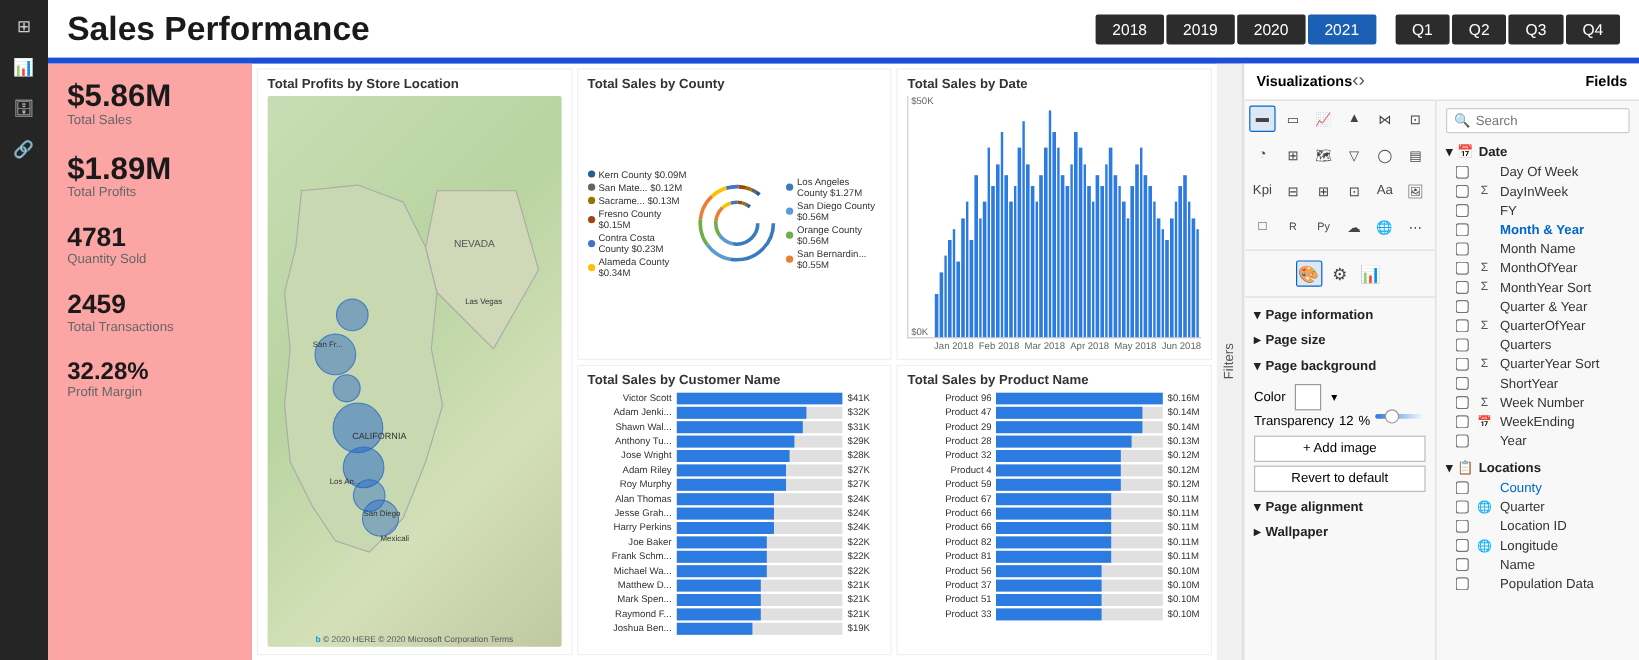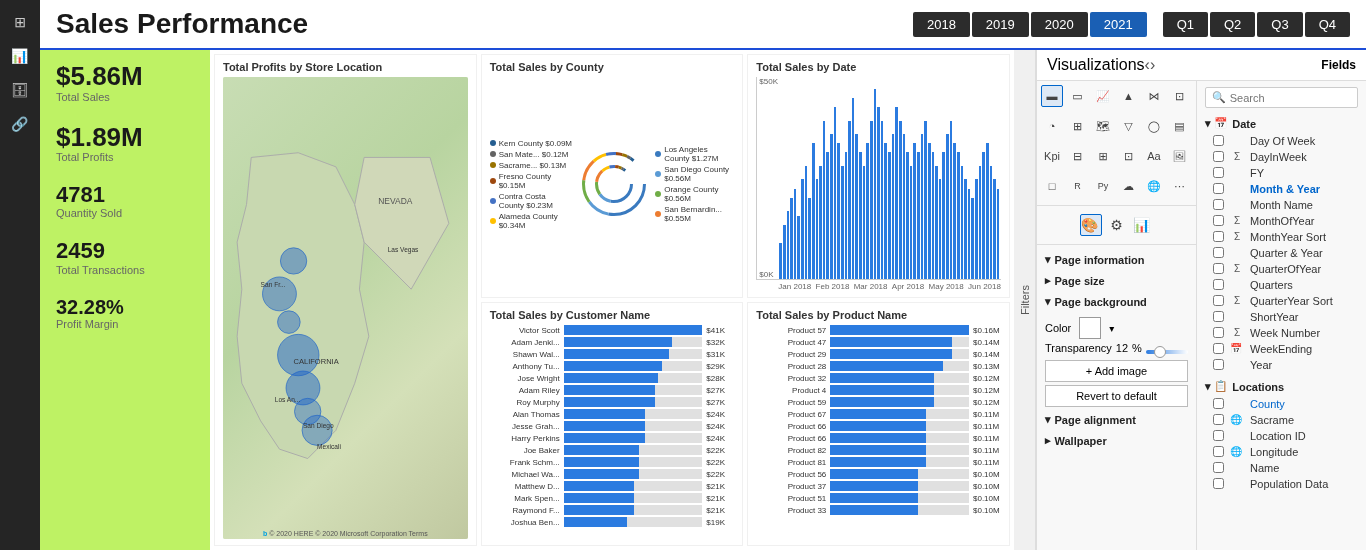--- a/index.html
+++ b/index.html
@@ -30,21 +30,21 @@
       flex-direction: column;
       overflow: hidden;
     }
 
     
     .header {
       display: flex;
       align-items: center;
       padding: 8px 16px;
       background: #fff;
-      border-bottom: 2px solid #1d4ed8;
+      border-bottom: 5px solid #1d4ed8;
       gap: 8px;
     }
     .page-title {
       font-size: 28px;
       font-weight: 700;
       color: #1a1a1a;
       flex: 1;
     }
     .year-btn {
       padding: 5px 14px;
@@ -69,21 +69,21 @@
     
     .dashboard-body {
       display: flex;
       flex: 1;
       overflow: hidden;
     }
 
     
     .kpi-panel {
       width: 170px;
-      background: #bef264;
+      background: #fca5a5;
       padding: 12px 16px;
       display: flex;
       flex-direction: column;
       gap: 8px;
       flex-shrink: 0;
     }
     .kpi-value {
       font-size: 26px;
       font-weight: 700;
       color: #1a1a1a;
@@ -343,21 +343,21 @@
       text-align: right;
     }
     .color-swatch {
       width: 22px; height: 22px;
       border: 1px solid #999;
       background: #fff;
       cursor: pointer;
     }
     .transparency-row {
       display: flex;
-      align-items: flex-end;
+      align-items: flex-start;
       gap: 4px;
       font-size: 11px;
       margin: 3px 0;
     }
     .transparency-track {
       flex: 1;
       height: 4px;
       background: linear-gradient(to right, #2b7be0, #fff);
       border-radius: 2px;
       position: relative;
@@ -749,21 +749,21 @@
       </div>
       <div class="hbar-value">$19K</div>
     </div>
           </div>
       </div>
 
       <div class="chart-card">
         <div class="chart-title">Total Sales by Product Name</div>
         <div class="hbar-container" id="product-bars">
             <div class="hbar-row">
-      <div class="hbar-label">Product 57</div>
+      <div class="hbar-label">Product 96</div>
       <div class="hbar-track">
         <div class="hbar-fill" style="width:100%;background:#2b7be0;"></div>
       </div>
       <div class="hbar-value">$0.16M</div>
     </div>
             <div class="hbar-row">
       <div class="hbar-label">Product 47</div>
       <div class="hbar-track">
         <div class="hbar-fill" style="width:88%;background:#2b7be0;"></div>
       </div>
@@ -870,21 +870,21 @@
           </div>
       </div>
     </div>
 
     <div class="filters-strip">
       <span>Filters</span>
     </div>
 
     <div class="right-panel">
       <div class="right-panel-header">
-        <span style="font-size:16px;font-weight:400;">Visualizations</span>
+        <span style="font-size:12px;font-weight:700;">Visualizations</span>
         <span style="cursor:pointer;font-size:16px;color:#555;">‹</span>
         <span style="cursor:pointer;font-size:16px;color:#555;">›</span>
         <span style="font-size:12px;font-weight:600;margin-left:auto;">Fields</span>
       </div>
 
       <div style="display:flex;flex:1;overflow:hidden;">
 
         <div class="viz-left">
 
           <div class="viz-icons-grid">
@@ -1064,21 +1064,21 @@
                   <span>Locations</span>
                 </div>
                 <div class="field-item">
         <input type="checkbox" style="">
         <span class="field-icon"></span>
         <span style="font-weight:400;color:#0066cc;">County</span>
       </div>
                 <div class="field-item">
         <input type="checkbox" style="">
         <span class="field-icon">🌐</span>
-        <span>Sacrame</span>
+        <span>Quarter</span>
       </div>
                 <div class="field-item">
         <input type="checkbox" style="">
         <span class="field-icon"></span>
         <span>Location ID</span>
       </div>
                 <div class="field-item">
         <input type="checkbox" style="">
         <span class="field-icon">🌐</span>
         <span>Longitude</span>

